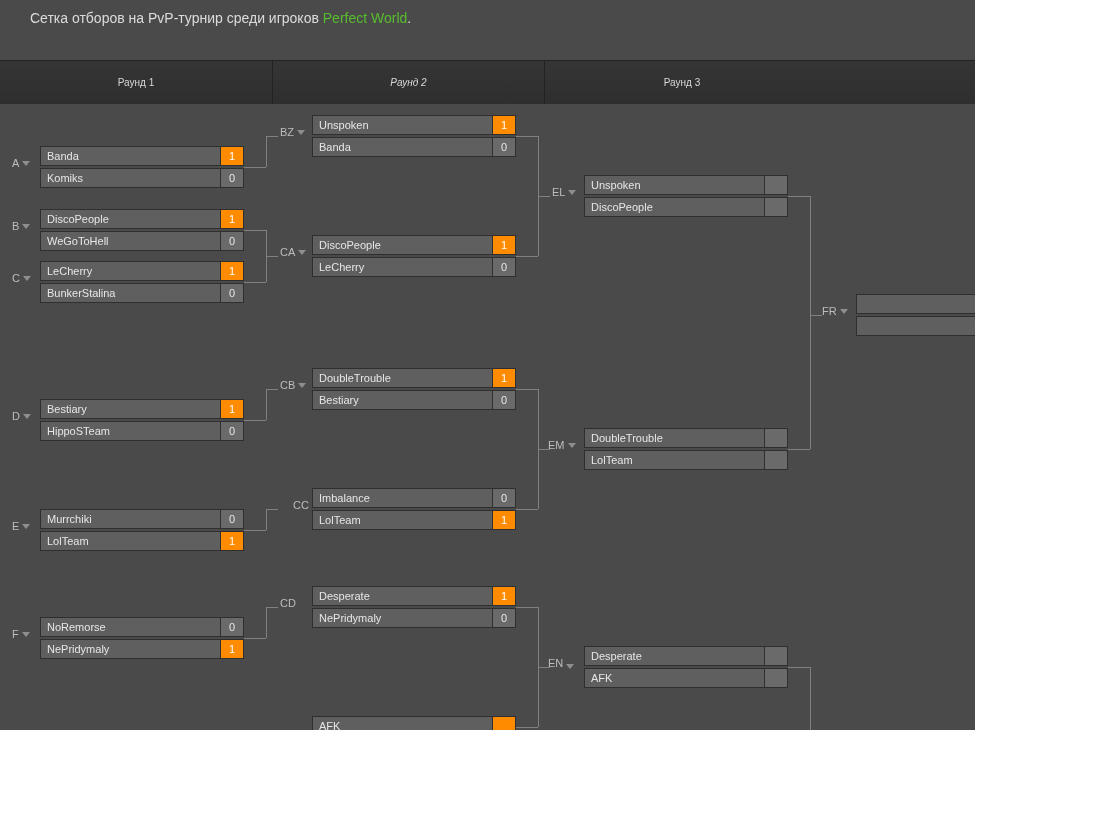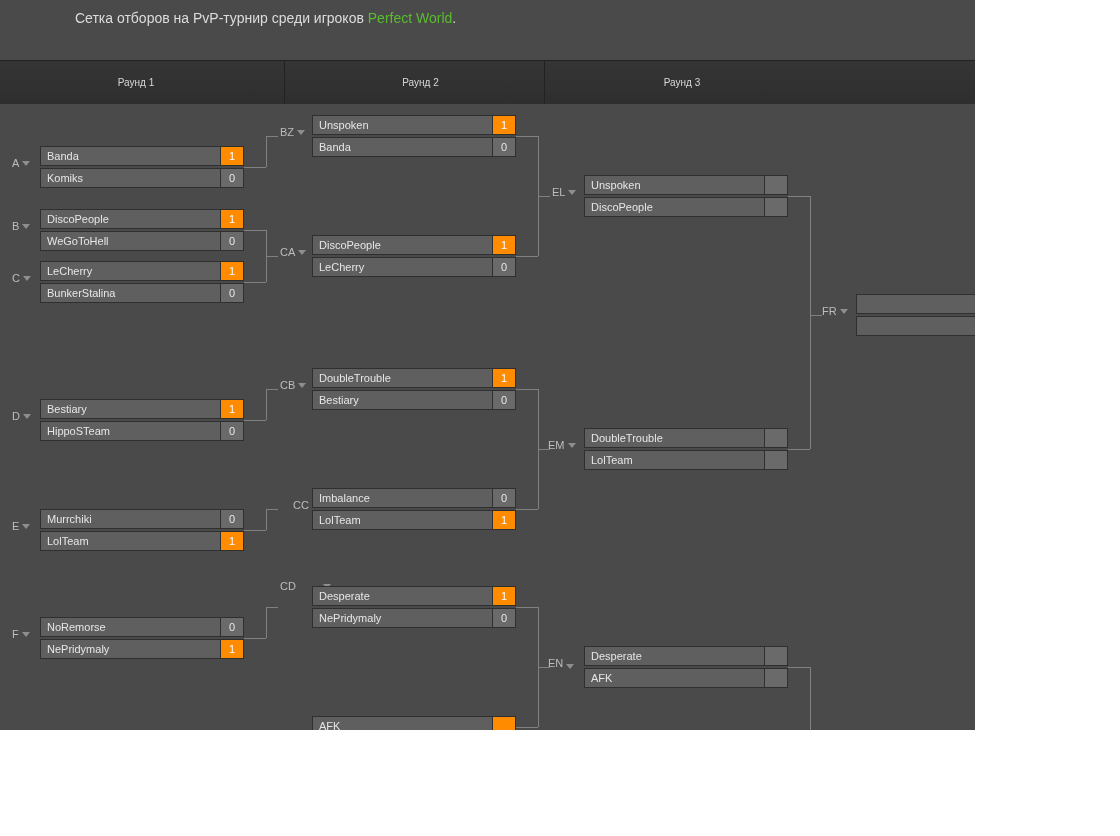--- a/index.html
+++ b/index.html
@@ -1,23 +1,23 @@
 <!DOCTYPE html>
 <html><head>
 <meta charset="utf-8">
 <style>
   * { box-sizing: border-box; margin: 0; padding: 0; }
   html, body { width: 1120px; height: 836px; font-family: Arial, sans-serif; font-size: 12px; background: #fff; }
   .panel { width: 975px; height: 730px; background: #4a4a4a; position: relative; overflow: hidden; }
-  .title-area { padding: 10px 14px 18px 30px; color: #dcdcdc; font-size: 14px; margin-left: 45px; }
+  .title-area { padding: 10px 14px 18px 30px; color: #dcdcdc; font-size: 14px; }
   .title-area .hl { color: #58bd2d; }
   .round-header { position: absolute; top: 60px; left: 0; right: 0; height: 44px; background: linear-gradient(#353535,#2e2e2e); border-top: 1px solid #222; color: #d8d8d8; font-size: 10px; }
   .round-header .cell { position: absolute; top: 0; height: 100%; display: flex; align-items: center; justify-content: center; border-left: 1px solid #222; }
   .r1h { left: 0;    width: 272px; border-left: none !important; }
-  .r2h { left: 284px; width: 272px; }
+  .r2h { left: 272px; width: 272px; font-style: italic; }
   .r3h { left: 544px; width: 275px; }
   .r4h { left: 819px; width: 160px; justify-content: flex-end !important; padding-right: 10px; }
 
   .canvas { position: absolute; top: 110px; left: 0; width: 100%; height: 620px; }
 
   .match { position: absolute; width: 204px; }
   .teamrow { display: flex; height: 20px; margin-bottom: 2px; }
   .teamrow:last-child { margin-bottom: 0; }
   .teamname { flex: 1; background: #5f5f5f; color: #e6e6e6; padding: 3px 6px 0 6px; font-size: 11px; white-space: nowrap; overflow: hidden; border: 1px solid #2f2f2f; border-right: none; }
   .score { width: 24px; text-align: center; color: #e6e6e6; padding-top: 3px; font-size: 11px; border: 1px solid #2f2f2f; }
@@ -186,21 +186,21 @@
     <div class="match" style="left:312px; top:378px;border-radius:21px;">
       <div class="teamrow">
           <div class="teamname">Imbalance</div>
           <div class="score lose">0</div>
         </div>
       <div class="teamrow">
           <div class="teamname">LolTeam</div>
           <div class="score win">1</div>
         </div>
     </div>
-    <div class="mlabel" style="left:280px; top:470px;gap:27px;">
+    <div class="mlabel" style="left:280px; top:487px;gap:27px;">
         <span>CD</span>
         <span class="chev"></span>
       </div>
     <div class="match" style="left:312px; top:476px;">
       <div class="teamrow">
           <div class="teamname">Desperate</div>
           <div class="score win">1</div>
         </div>
       <div class="teamrow">
           <div class="teamname">NePridymaly</div>

